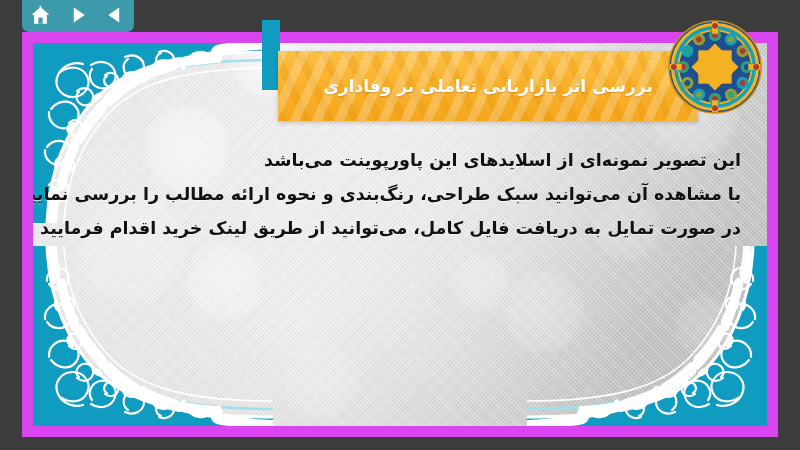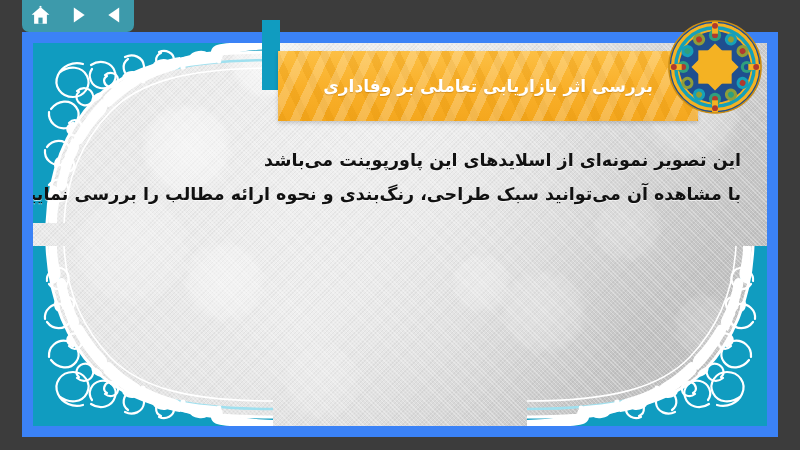--- a/index.html
+++ b/index.html
@@ -48,21 +48,21 @@
   }
   .nav-btn svg { display: block; }
 
   
   #slide {
     position: absolute;
     left: 22px;
     top: 32px;
     width: 756px;
     height: 405px;
-    background: #3b82f6;
+    background: #d946ef;
     overflow: hidden;
     z-index: 10;
   }
 
   
   #slide-inner {
     position: absolute;
     left: 11px;
     top: 11px;
     right: 11px;
@@ -361,20 +361,21 @@
             <circle cx="34" cy="112" r="2.2"></circle>
             <circle cx="24" cy="150" r="2"></circle>
             <circle cx="186" cy="18" r="2.4"></circle>
           </g>
         </svg>
       </div>
 
       <div id="body-text">
         <div class="bline">این تصویر نمونه‌ای از اسلایدهای این پاورپوینت می‌باشد</div>
         <div class="bline">با مشاهده آن می‌توانید سبک طراحی، رنگ‌بندی و نحوه ارائه مطالب را بررسی نمایید</div>
+        <div class="bline">در صورت تمایل به دریافت فایل کامل، می‌توانید از طریق لینک خرید اقدام فرمایید</div>
       </div>
 
     </div>
   </div>
 
   <div id="banner-stub"></div>
 
   <div id="banner">
     <div class="line">بررسی اثر بازاریابی تعاملی بر وفاداری</div>
   </div>

